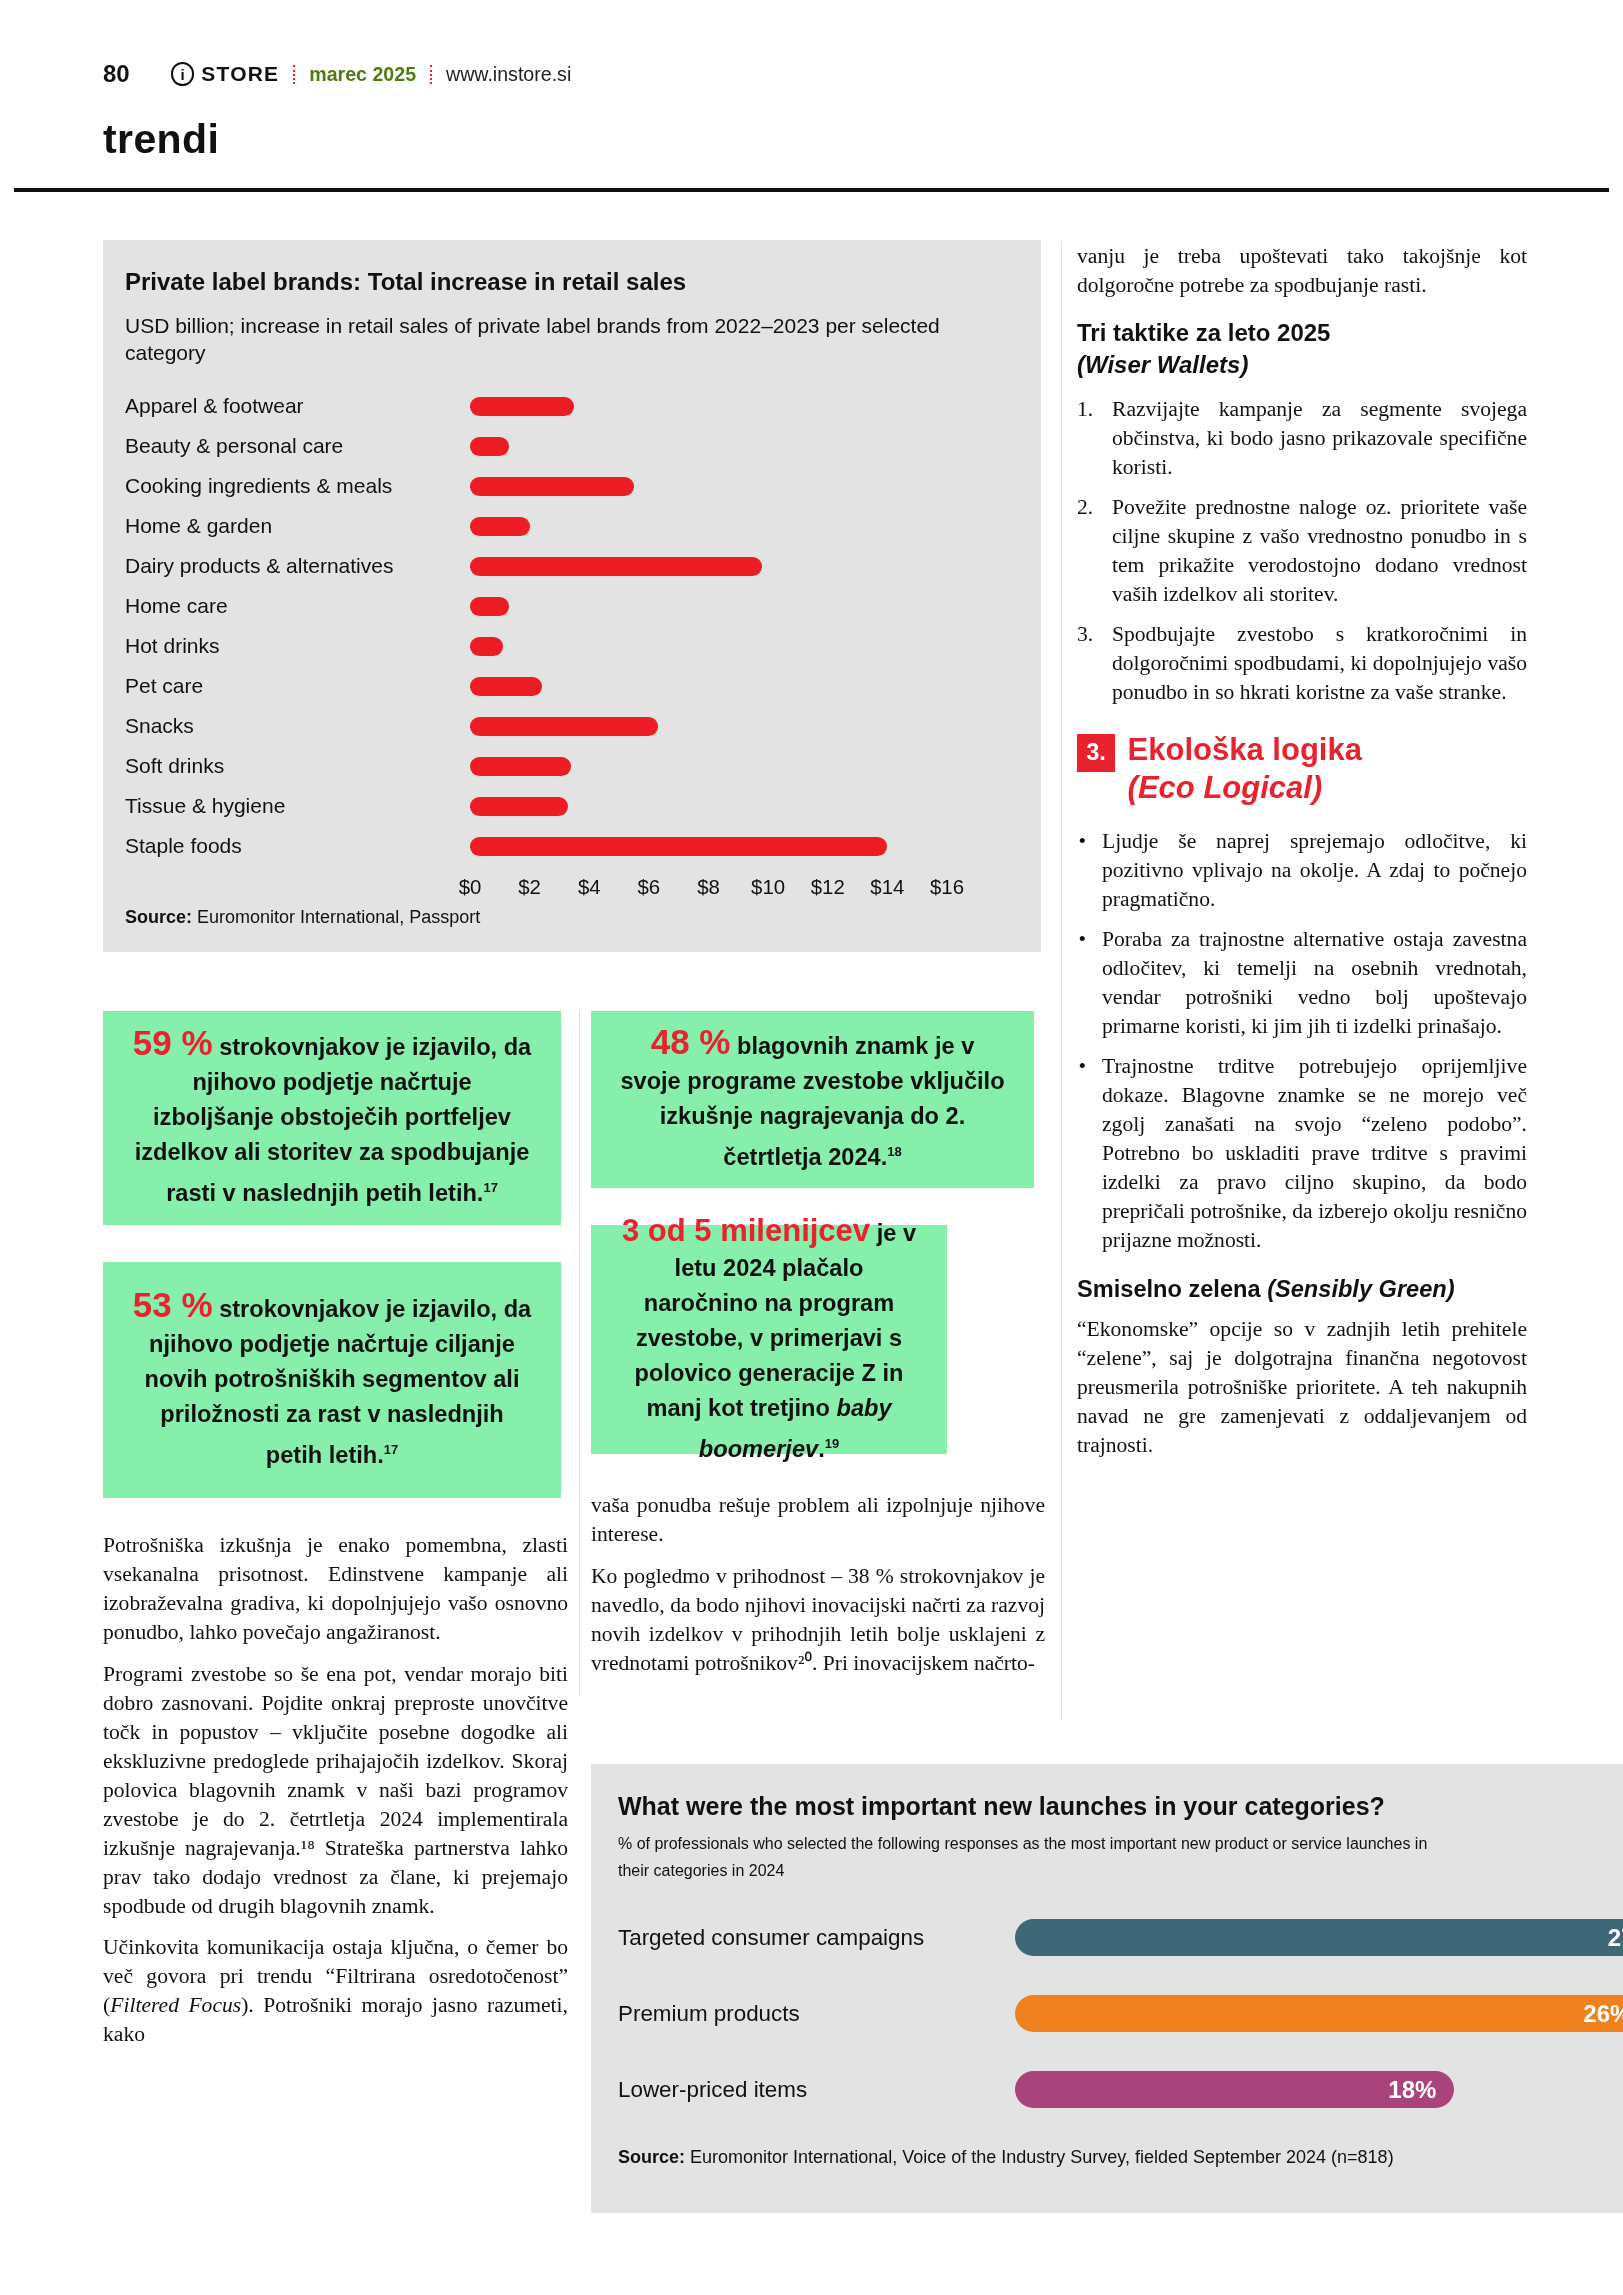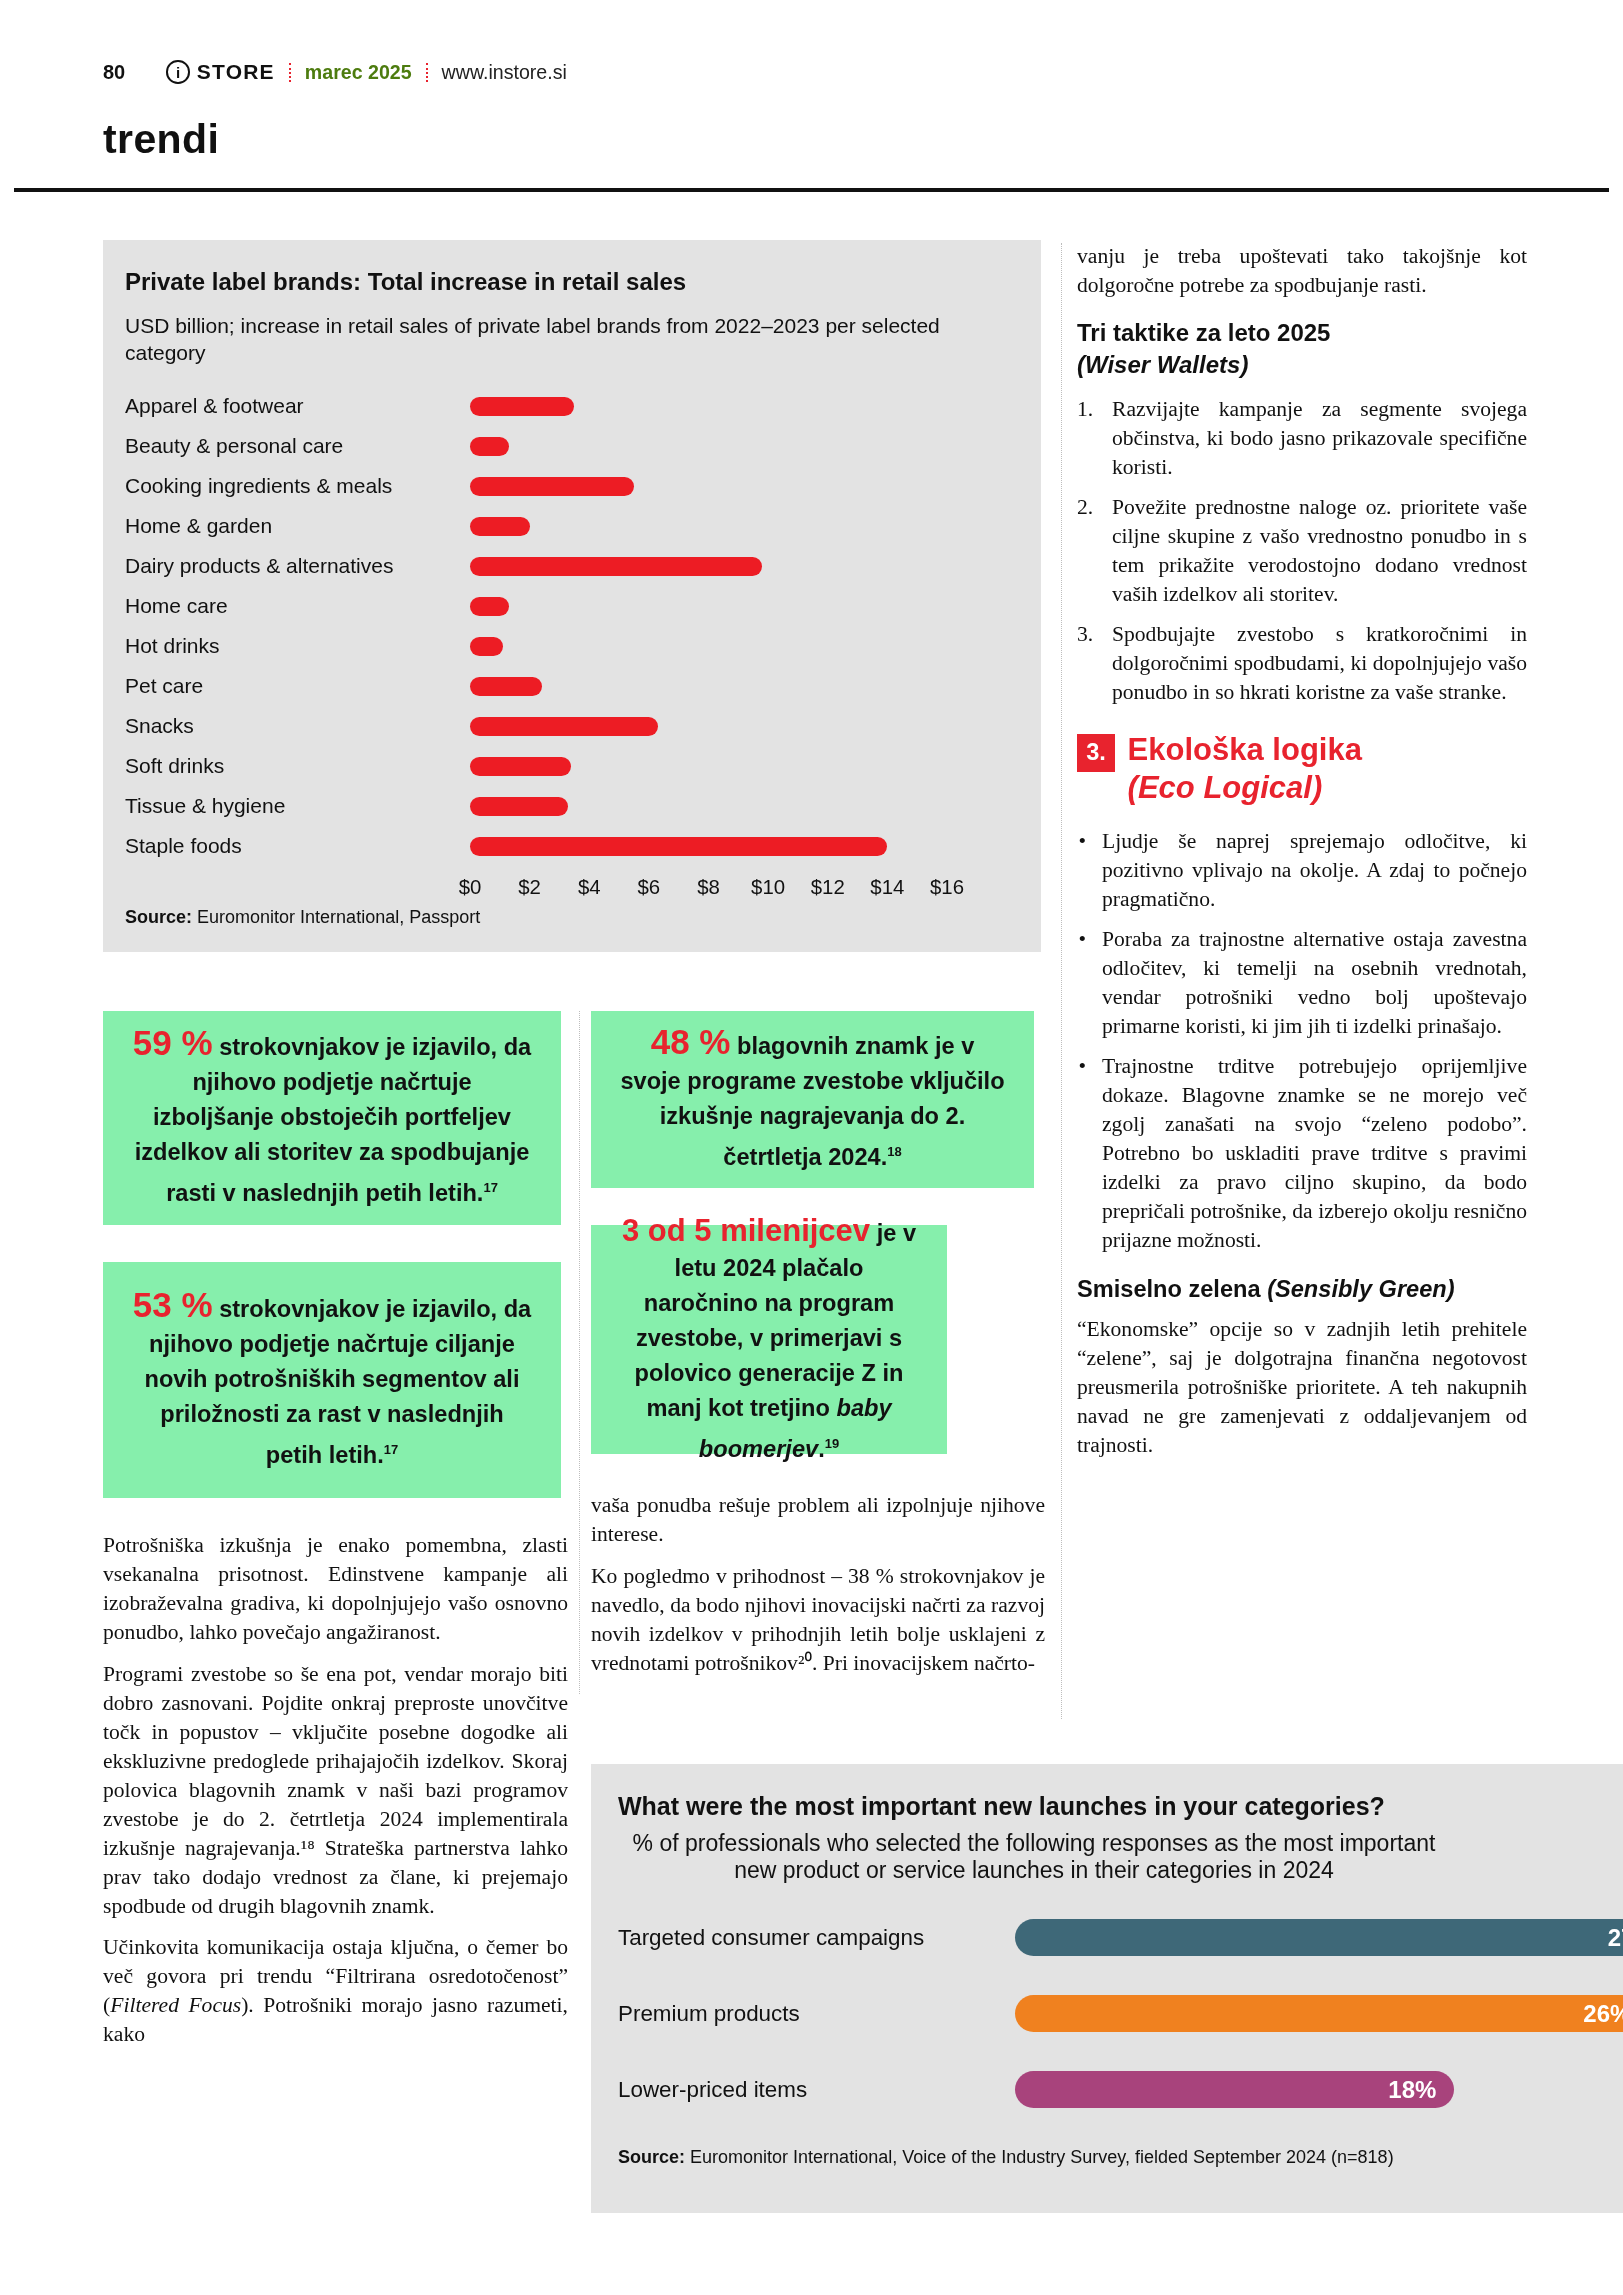--- a/index.html
+++ b/index.html
@@ -10,21 +10,21 @@
     background: #ffffff;
     font-family: "Liberation Sans", sans-serif;
     color: #111;
     overflow: hidden;
   }
   
   .masthead {
     position: absolute; left: 103px; top: 60px; right: 94px;
     display: flex; align-items: center; gap: 14px; font-size: 19.6px;
   }
-  .pagenum { font-size: 20px; font-weight: bold; margin-right: 27px; }
+  .pagenum { font-size: 24px; font-weight: bold; margin-right: 27px; }
   .logo { display: inline-flex; align-items: center; gap: 7px; }
   .logo-circle {
     width: 23.6px; height: 23.6px; border: 2.4px solid #111; border-radius: 50%;
     display: inline-flex; align-items: center; justify-content: center;
     font-weight: bold; font-size: 15px;
   }
   .brand { font-weight: bold; letter-spacing: 1.2px; font-size: 21px; }
   .sep { height: 19px; border-left: 2.4px dotted #e8232e; }
   .issue { font-weight: bold; color: #4d7c0f; }
   .site { color: #222; }
@@ -100,21 +100,21 @@
   .bullet::before { content: "\2022"; position: absolute; left: 1.6px; }
   .green-h { font-size: 23.6px; font-weight: bold; margin: 20.4px 0 12.6px; }
   .green-h em { font-style: italic; }
   
   .vdivider { position: absolute; width: 0; border-left: 1.6px dotted #bdbdbd; }
   .vdiv1 { left: 579px; top: 1011px; height: 683px; }
   .vdiv2 { left: 1061px; top: 243px; height: 1476px; }
   
   .chartbox2 { left: 591px; top: 1764px; width: 1109px; height: 449px; padding: 28px 27px; }
   .cb2-title { font-size: 25px; font-weight: bold; margin-bottom: 9.4px; }
-  .cb2-sub { font-size: 23px; line-height: 27px; margin-bottom: 35px; max-width: 832px; text-align: center; }
+  .cb2-sub { font-size: 16px; line-height: 27px; margin-bottom: 35px; max-width: 832px; }
   .c2-row { display: flex; align-items: center; margin-bottom: 39px; }
   .c2-label { width: 397px; font-size: 22.4px; flex-shrink: 0; }
   .c2-track { flex: 1; height: 37px; position: relative; }
   .c2-bar {
     height: 37px; border-radius: 19px;
     display: flex; align-items: center; justify-content: flex-end;
     padding-right: 17.3px; color: #fff; font-weight: bold; font-size: 24px;
   }
 </style>
 </head>

